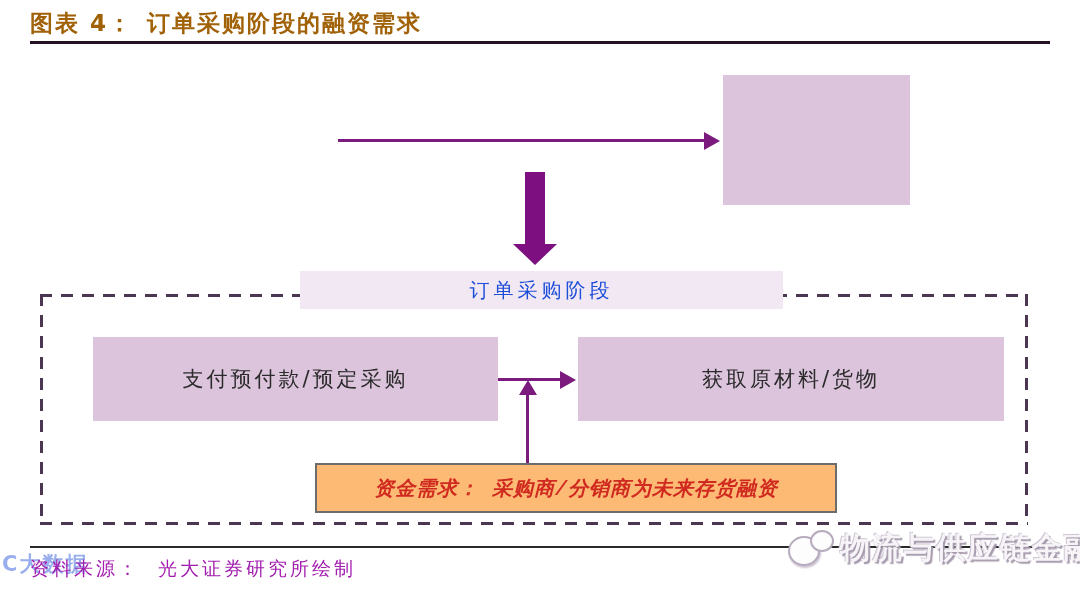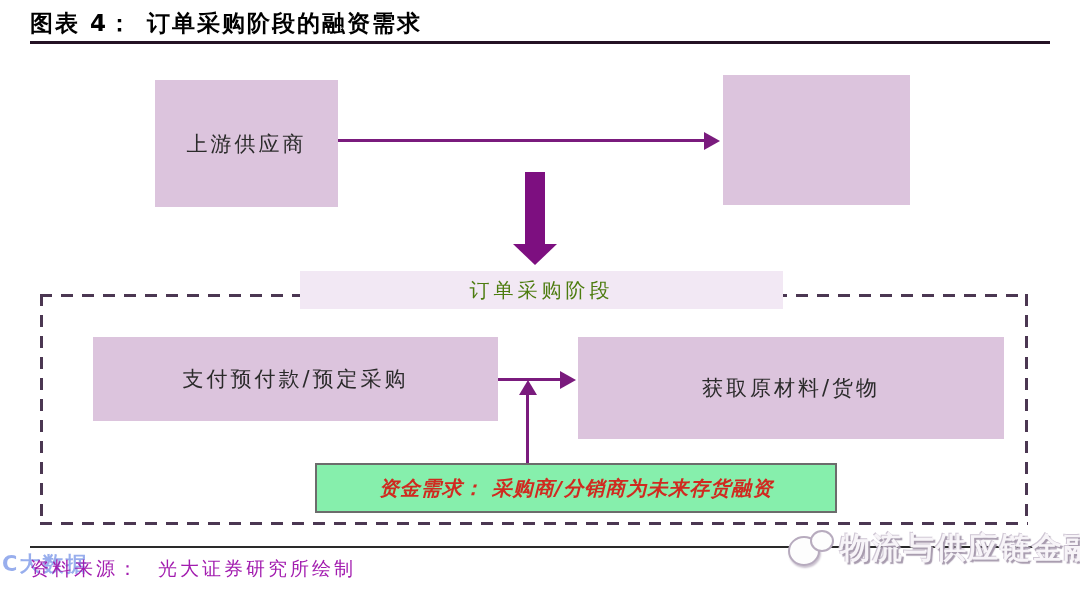--- a/index.html
+++ b/index.html
@@ -5,43 +5,43 @@
   html,body{margin:0;padding:0;background:#fff;}
   #stage{
     position:relative;width:1080px;height:596px;overflow:hidden;
     background:#ffffff;
     font-family:"DejaVu Sans","Liberation Sans",sans-serif;
     color:#262626;
   }
   
   .fig-title{
     position:absolute;left:30px;top:8px;
-    font-size:23px;font-weight:bold;color:#000000;letter-spacing:2px;
+    font-size:23px;font-weight:bold;color:#a16207;letter-spacing:2px;
     white-space:nowrap;
   }
   .fig-title .sep{display:inline-block;width:14px;}
   .title-rule{
     position:absolute;left:30px;top:41px;width:1020px;height:3px;
     background:#241224;
   }
   
   .pbox{
     position:absolute;background:#dcc4dd;
     display:flex;align-items:center;justify-content:center;
     font-size:21px;letter-spacing:3px;color:#2b2b2b;text-align:center;
   }
   #box-upstream{left:155px;top:80px;width:183px;height:127px;}
   #box-downstream{left:723px;top:75px;width:187px;height:130px;line-height:1.55;}
   #box-prepay{left:93px;top:337px;width:405px;height:84px;z-index:3;text-align:center;}
-  #box-goods{left:578px;top:337px;width:426px;height:102px;z-index:3;}
+  #box-goods{left:578px;top:337px;width:426px;height:84px;z-index:3;}
   .stage-banner{
     position:absolute;left:300px;top:271px;width:483px;height:38px;
     background:#f2e8f4;z-index:2;
     display:flex;align-items:center;justify-content:center;
-    font-size:20px;letter-spacing:4px;color:#4d7c0f;
+    font-size:20px;letter-spacing:4px;color:#1d4ed8;
   }
   
   .hline{position:absolute;height:3px;background:#7a1b7d;z-index:3;}
   .vline{position:absolute;width:3px;background:#7a1b7d;z-index:3;}
   .tri-right{
     position:absolute;width:0;height:0;z-index:3;
     border-top:9px solid transparent;border-bottom:9px solid transparent;
     border-left:16px solid #7a1b7d;
   }
   .tri-up{
@@ -66,24 +66,24 @@
     background:repeating-linear-gradient(90deg,#4b3752 0 12px,transparent 12px 21px);}
   .dash-v{position:absolute;width:3px;z-index:1;
     background:repeating-linear-gradient(180deg,#4b3752 0 12px,transparent 12px 21px);}
   #dash-top{left:40px;top:294px;width:988px;}
   #dash-bottom{left:40px;top:522px;width:988px;}
   #dash-left{left:40px;top:294px;height:231px;}
   #dash-right{left:1025px;top:294px;height:231px;}
   
   .fund-box{
     position:absolute;left:315px;top:463px;width:518px;height:46px;
-    background:#86efac;border:2px solid #6c6c6c;z-index:3;
+    background:#fdba74;border:2px solid #6c6c6c;z-index:3;
     display:flex;align-items:center;justify-content:center;
     font-size:20px;font-weight:bold;font-style:italic;
-    color:#d02a20;letter-spacing:1px;white-space:nowrap;
+    color:#d02a20;letter-spacing:1px;white-space:nowrap;font-family:Liberation Mono, monospace;
   }
   
   .bottom-rule{position:absolute;left:30px;top:546px;width:1020px;height:2px;background:#2a2a2a;z-index:2;}
   .source-line{
     position:absolute;left:30px;top:556px;z-index:4;
     font-size:19px;letter-spacing:3px;color:#a21caf;white-space:nowrap;
   }
   .source-line .gap{display:inline-block;width:18px;}
   
   .wm-left{
@@ -113,23 +113,20 @@
 </head>
 <body>
 
 <div id="stage">
 
   <div class="fig-title">
     <span>图表 4：</span><span class="sep"></span><span>订单采购阶段的融资需求</span>
   </div>
   <div class="title-rule"></div>
 
-  <div class="pbox" id="box-upstream">
-    <span>上游供应商</span>
-  </div>
 
   <div class="hline" id="arrow1-line"></div>
   <div class="tri-right" id="arrow1-head"></div>
 
   <div class="pbox" id="box-downstream">
     <span>
     </span>
   </div>
 
   <div id="big-arrow-shaft"></div>

